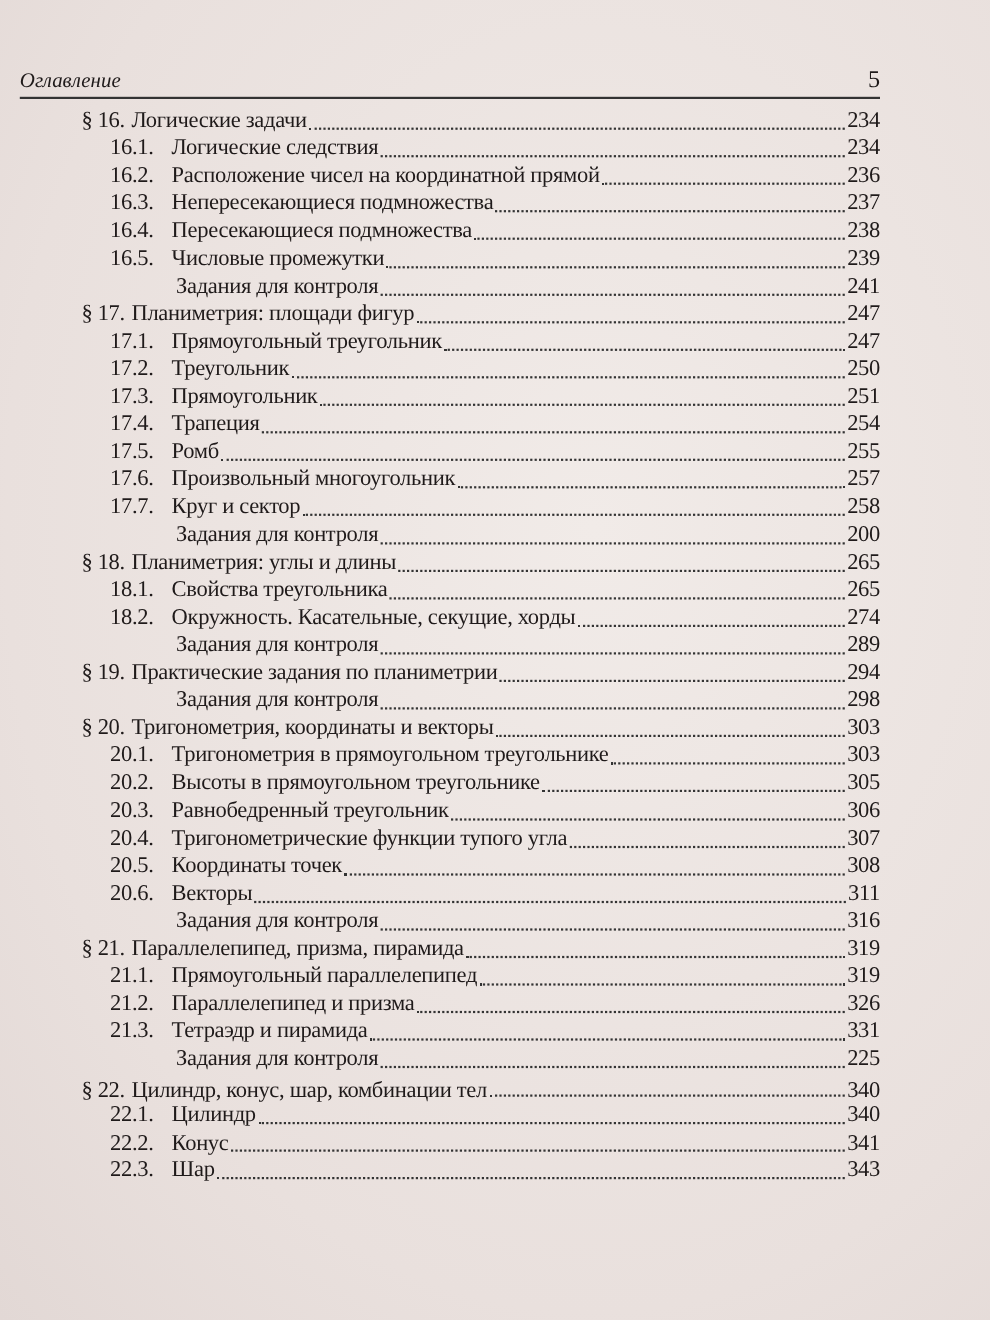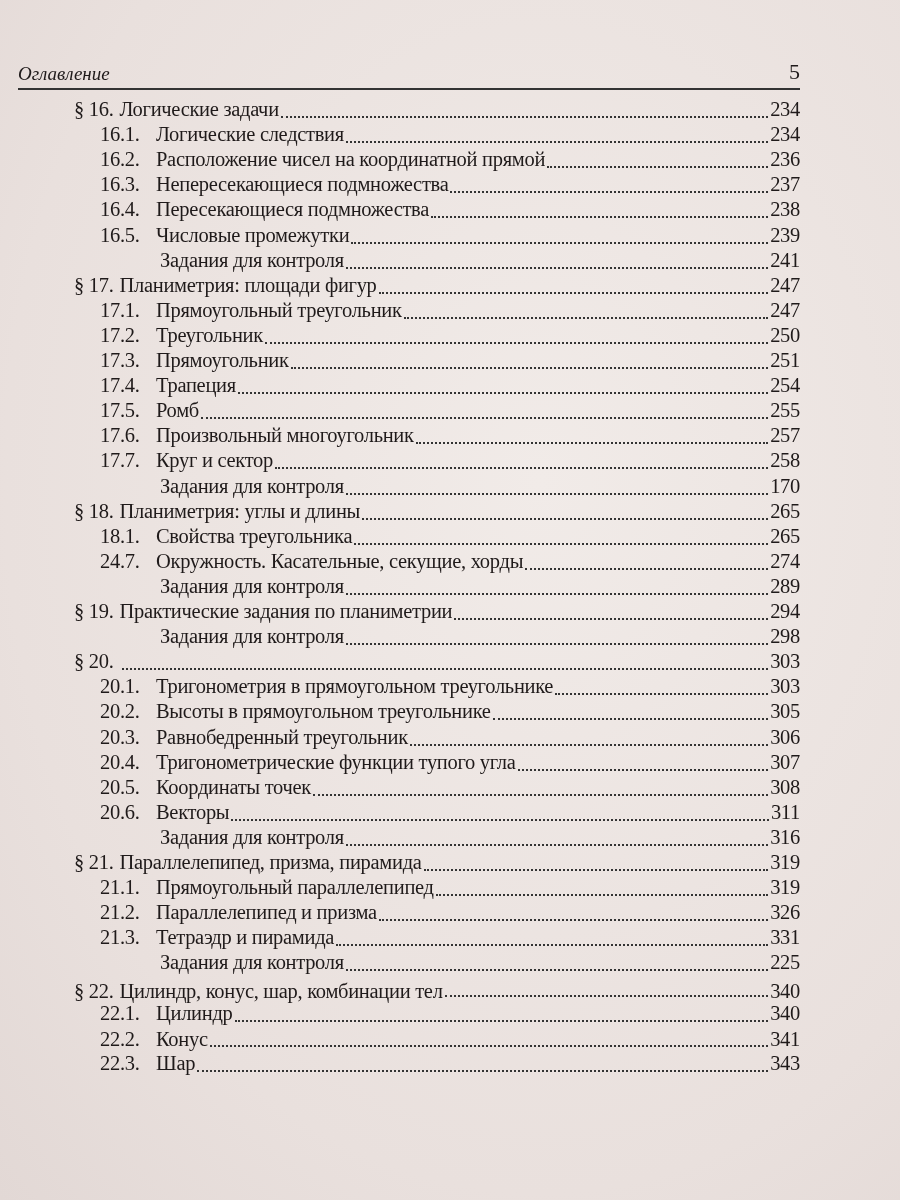--- a/index.html
+++ b/index.html
@@ -134,36 +134,36 @@
       </div>
       <div class="row" style="top: 351.4px; left: 100px; width: 700px;">
         <span class="num" style="width: 56px;">17.7.</span>
         <span class="label">Круг и сектор</span>
         <span class="dots"></span>
         <span class="page-no">258</span>
       </div>
       <div class="row" style="top: 376.5px; left: 160px; width: 640px;">
         <span class="label">Задания для контроля</span>
         <span class="dots"></span>
-        <span class="page-no">170</span>
+        <span class="page-no">200</span>
       </div>
       <div class="row" style="top: 401.6px; left: 74px; width: 726px;">
         <span class="num" style="margin-right: 6px;">§ 18.</span>
         <span class="label">Планиметрия: углы и длины</span>
         <span class="dots"></span>
         <span class="page-no">265</span>
       </div>
       <div class="row" style="top: 426.7px; left: 100px; width: 700px;">
         <span class="num" style="width: 56px;">18.1.</span>
         <span class="label">Свойства треугольника</span>
         <span class="dots"></span>
         <span class="page-no">265</span>
       </div>
       <div class="row" style="top: 451.8px; left: 100px; width: 700px;">
-        <span class="num" style="width: 56px;">24.7.</span>
+        <span class="num" style="width: 56px;">18.2.</span>
         <span class="label">Окружность. Касательные, секущие, хорды</span>
         <span class="dots"></span>
         <span class="page-no">274</span>
       </div>
       <div class="row" style="top: 476.9px; left: 160px; width: 640px;">
         <span class="label">Задания для контроля</span>
         <span class="dots"></span>
         <span class="page-no">289</span>
       </div>
       <div class="row" style="top: 502px; left: 74px; width: 726px;">
@@ -172,20 +172,21 @@
         <span class="dots"></span>
         <span class="page-no">294</span>
       </div>
       <div class="row" style="top: 527.1px; left: 160px; width: 640px;">
         <span class="label">Задания для контроля</span>
         <span class="dots"></span>
         <span class="page-no">298</span>
       </div>
       <div class="row" style="top: 552.2px; left: 74px; width: 726px;">
         <span class="num" style="margin-right: 6px;">§ 20.</span>
+        <span class="label">Тригонометрия, координаты и векторы</span>
         <span class="dots"></span>
         <span class="page-no">303</span>
       </div>
       <div class="row" style="top: 577.3px; left: 100px; width: 700px;">
         <span class="num" style="width: 56px;">20.1.</span>
         <span class="label">Тригонометрия в прямоугольном треугольнике</span>
         <span class="dots"></span>
         <span class="page-no">303</span>
       </div>
       <div class="row" style="top: 602.4px; left: 100px; width: 700px;">

